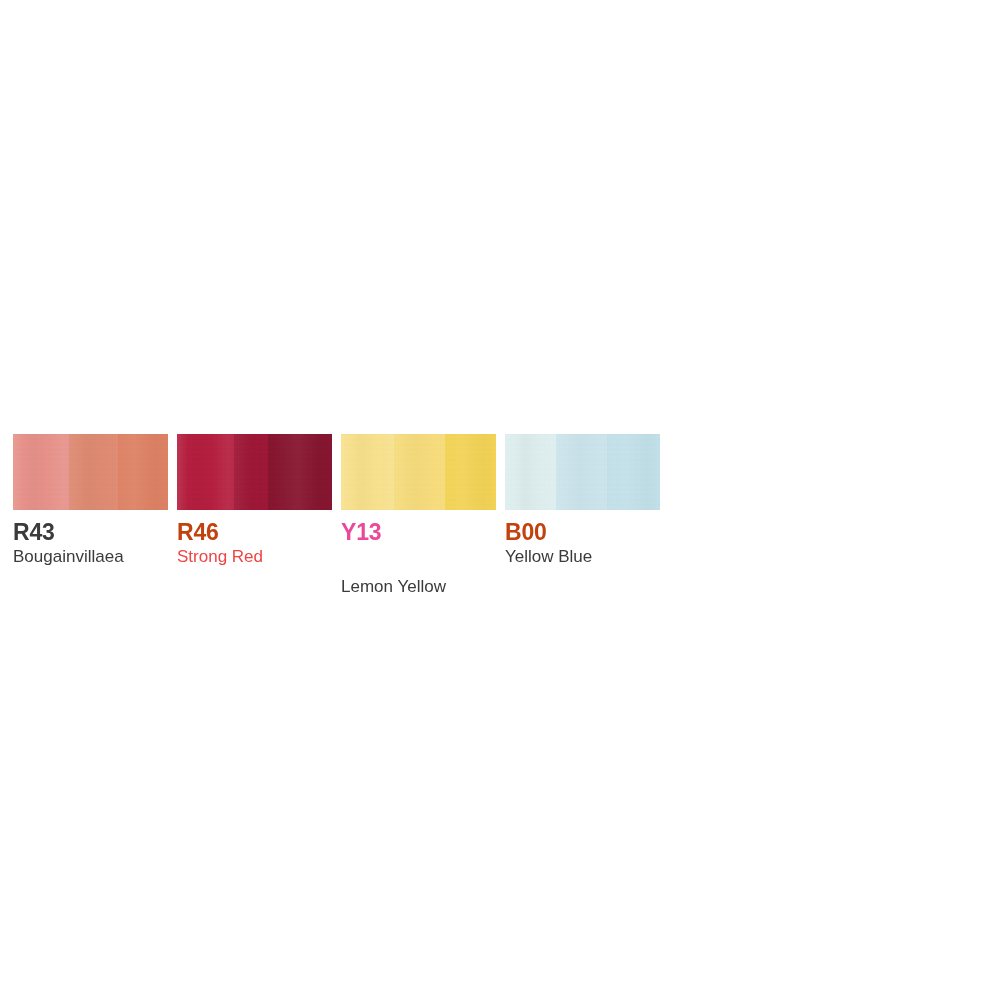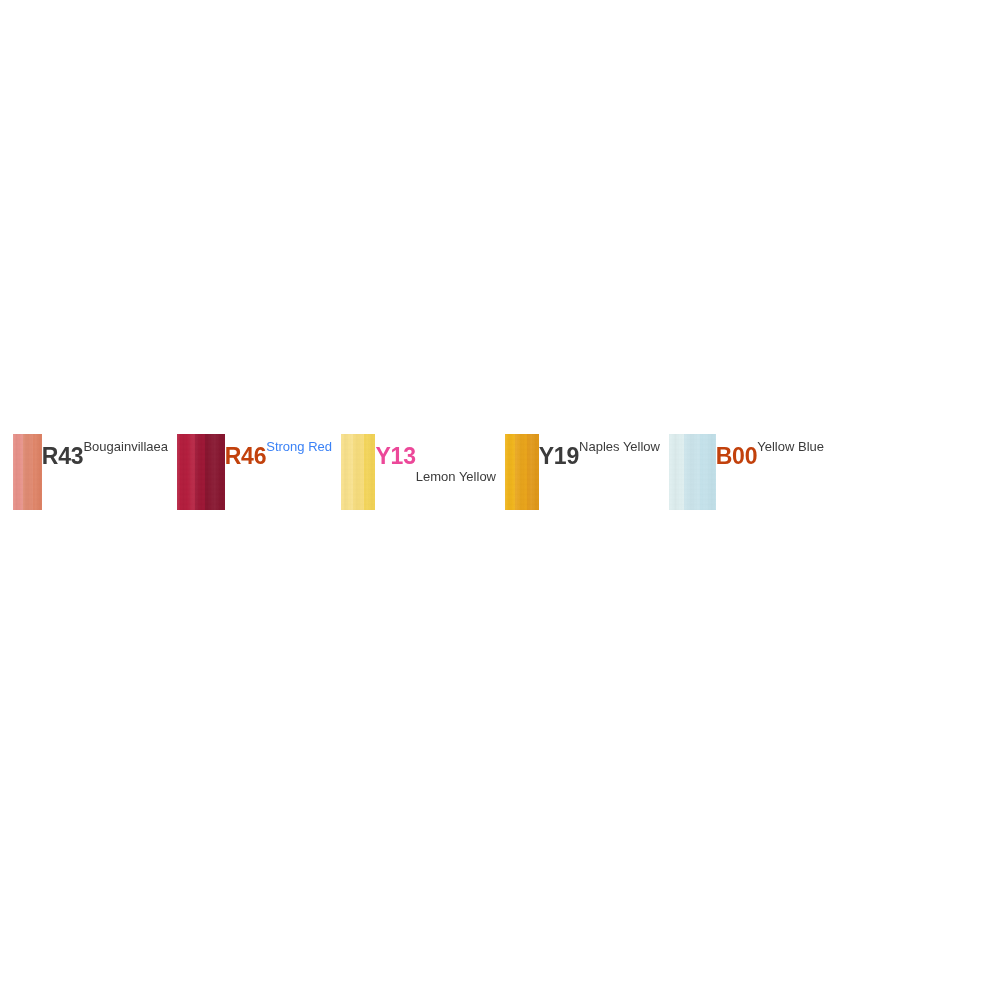--- a/index.html
+++ b/index.html
@@ -24,21 +24,21 @@
     top: 434px;
     width: 974px;
     display: flex;
     gap: 9px;
   }
 
   .swatch-card {
     width: 155px;
     flex: 0 0 155px;
     display: flex;
-    flex-direction: row;
+    flex-direction: column;
   }
 
   .swatch-chip {
     position: relative;
     height: 76px;
     width: 100%;
     overflow: hidden;
     display: flex;
   }
 
@@ -90,21 +90,21 @@
     margin-top: 10px;
     font-size: 23px;
     font-weight: bold;
     line-height: 24px;
     letter-spacing: -0.2px;
     color: #3b3b3b;
     white-space: nowrap;
   }
   .swatch-name {
     margin-top: 6px;
-    font-size: 13px;
+    font-size: 17px;
     font-weight: normal;
     line-height: 14px;
     color: #3b3b3b;
     white-space: nowrap;
   }
 </style>
 </head>
 <body style="background: rgb(255, 255, 255);">
 
 <div id="swatch-strip">
@@ -121,43 +121,32 @@
     </div>
     <div class="swatch-card">
       <div class="swatch-chip">
         <div class="band" title="#B41E3E" style="background: rgb(180, 30, 62); width: 37%;"></div>
         <div class="band" title="#9E1736" style="background: rgb(158, 23, 54); width: 22%;"></div>
         <div class="band" title="#86152F" style="background: rgb(134, 21, 47); width: 41%;"></div>
         <div class="chip-texture"></div>
         <div class="chip-grain"></div>
       </div>
       <div class="swatch-code" style="color: #c2410c;">R46</div>
-      <div class="swatch-name" style="color: #3b82f6;">Strong Red</div>
+      <div class="swatch-name" style="color: #ef4444;">Strong Red</div>
     </div>
     <div class="swatch-card">
       <div class="swatch-chip">
         <div class="band" title="#F7E08C" style="background: rgb(247, 224, 140); width: 34%;"></div>
         <div class="band" title="#F6DC7C" style="background: rgb(246, 220, 124); width: 33%;"></div>
         <div class="band" title="#F2D356" style="background: rgb(242, 211, 86); width: 33%;"></div>
         <div class="chip-texture"></div>
         <div class="chip-grain"></div>
       </div>
       <div class="swatch-code" style="color: #ec4899;">Y13</div>
       <div class="swatch-name" style="color: rgb(59, 59, 59); margin-top: 36px;">Lemon Yellow</div>
-    </div>
-    <div class="swatch-card">
-      <div class="swatch-chip">
-        <div class="band" title="#EFB41C" style="background: rgb(239, 180, 28); width: 30%;"></div>
-        <div class="band" title="#E8A41B" style="background: rgb(232, 164, 27); width: 35%;"></div>
-        <div class="band" title="#E09818" style="background: rgb(224, 152, 24); width: 35%;"></div>
-        <div class="chip-texture"></div>
-        <div class="chip-grain"></div>
-      </div>
-      <div class="swatch-code" style="color: rgb(59, 59, 59);">Y19</div>
-      <div class="swatch-name" style="color: rgb(59, 59, 59);">Naples Yellow</div>
     </div>
     <div class="swatch-card">
       <div class="swatch-chip">
         <div class="band" title="#DDEDEE" style="background: rgb(221, 237, 238); width: 33%;"></div>
         <div class="band" title="#CBE4EB" style="background: rgb(203, 228, 235); width: 33%;"></div>
         <div class="band" title="#C2E0E9" style="background: rgb(194, 224, 233); width: 34%;"></div>
         <div class="chip-texture"></div>
         <div class="chip-grain"></div>
       </div>
       <div class="swatch-code" style="color: #c2410c;">B00</div>

